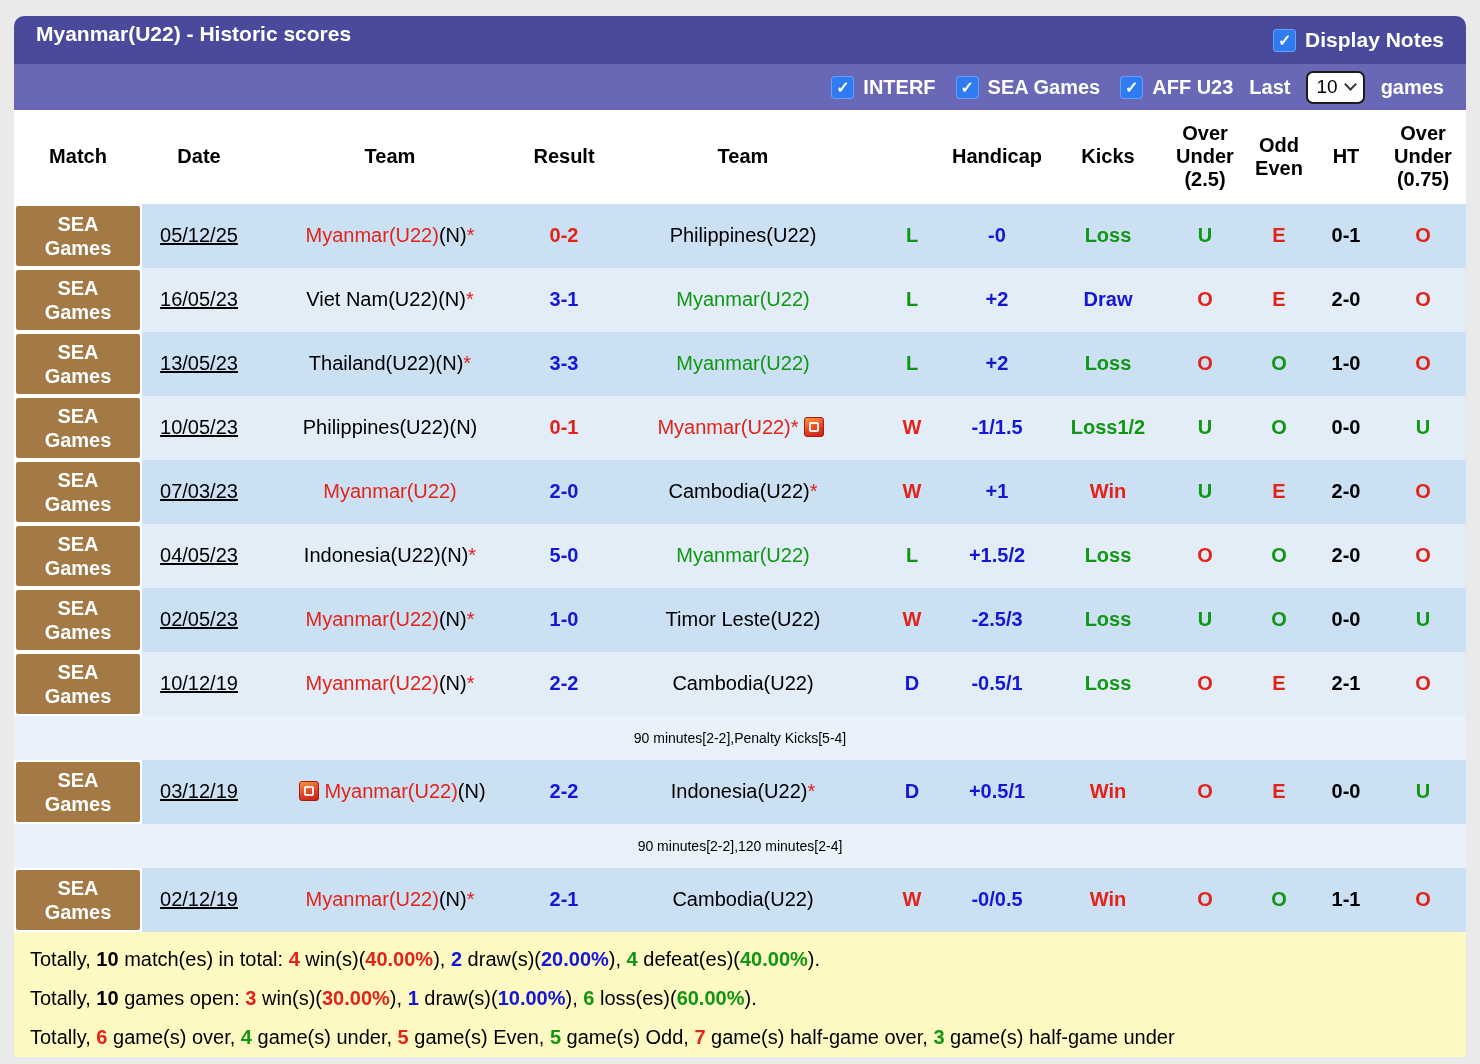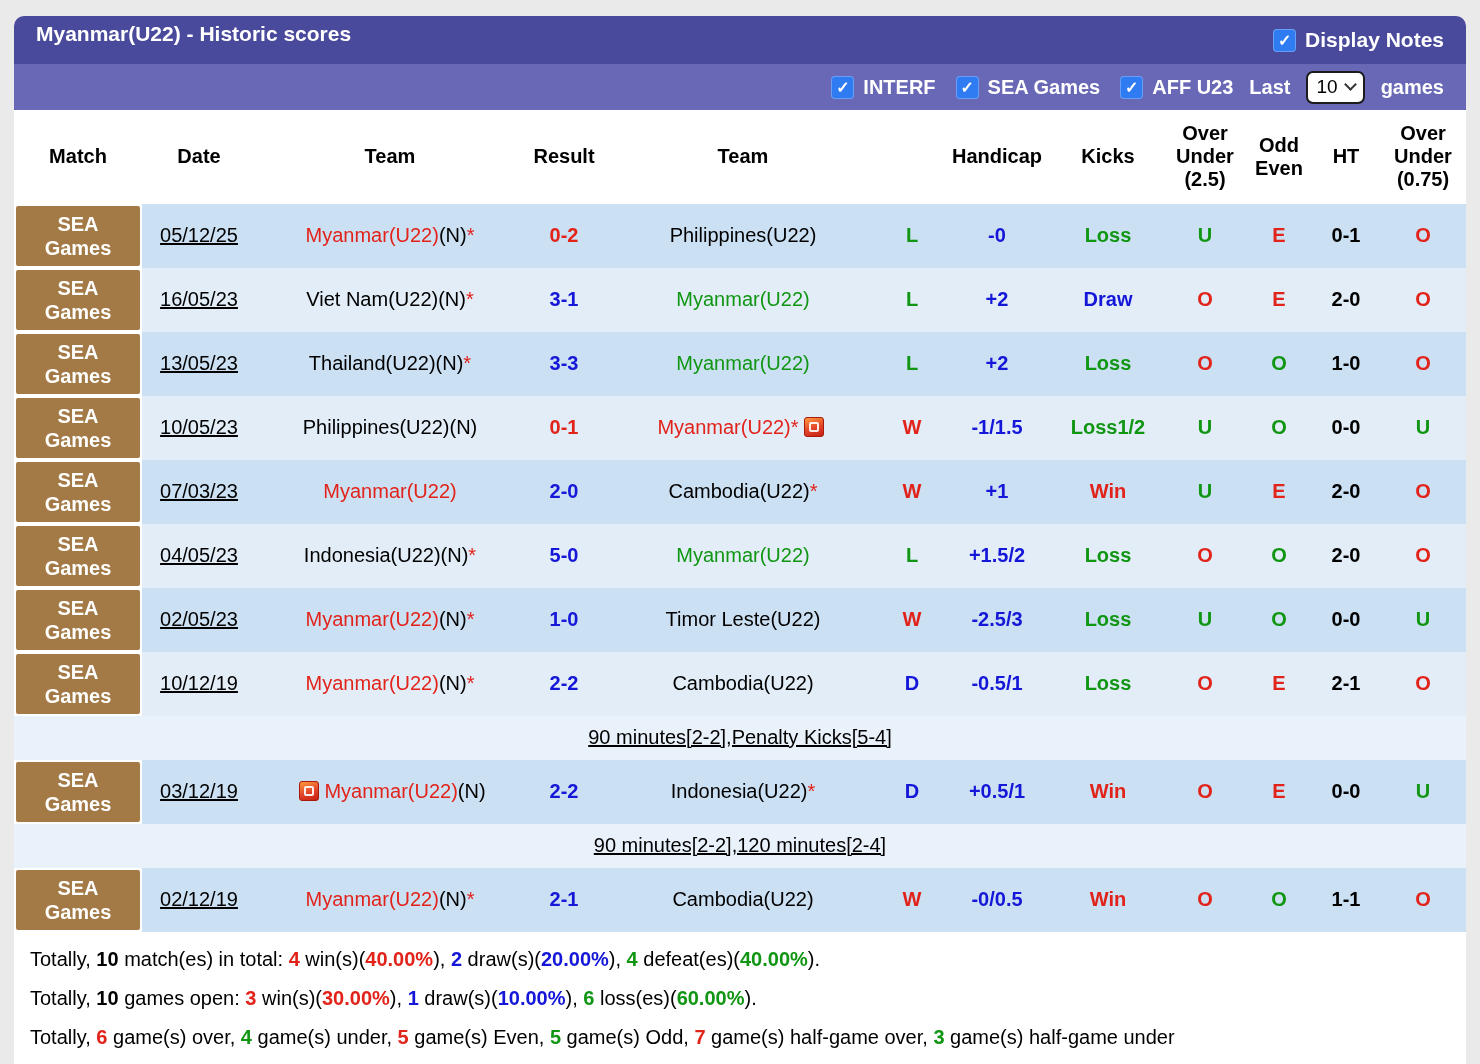--- a/index.html
+++ b/index.html
@@ -41,29 +41,29 @@
   tr.row-light td{background:var(--row-light);}
   td.match-td{background:#fff !important;padding:2px;}
   .match-pill{width:100%;height:60px;background:var(--badge-brown);border-radius:2px;color:#fff;
     font-weight:700;font-size:20px;display:flex;align-items:center;justify-content:center;
     text-align:center;line-height:1.2;}
   .match-pill span{display:block;width:78px;}
   .date-cell{font-weight:400;text-decoration:underline;}
   .team-cell{font-weight:400;}
   .bold{font-weight:700;}
   .c-red{color:var(--red);} .c-green{color:var(--green);} .c-blue{color:var(--blue);} .c-black{color:#000;}
-  tr.note-row td{height:44px;background:var(--note-row);font-size:20px;font-weight:400;text-decoration:underline;}
+  tr.note-row td{height:44px;background:var(--note-row);font-size:14px;font-weight:400;}
 
   .card-icon{display:inline-block;width:20px;height:20px;border-radius:3px;
     background:linear-gradient(160deg,#ff9a3d 0%,#e2452a 55%,#c61f12 100%);
     border:1px solid #a81a0c;position:relative;vertical-align:-3px;margin:0 5px;}
   .card-icon::before{content:"";position:absolute;left:4px;top:4px;right:4px;bottom:4px;
     border:2px solid rgba(255,255,255,.9);border-radius:2px;}
 
-  .summary{background:#ffffff;padding:8px 16px 8px;}
+  .summary{background:#fef9c3;padding:8px 16px 0;}
   .summary-line{font-size:20px;line-height:39px;white-space:nowrap;}
 </style>
 </head>
 <body>
 
 <div class="page">
   <div class="panel">
 
     <div class="titlebar">
       <div class="title">Myanmar(U22) - Historic scores</div>

